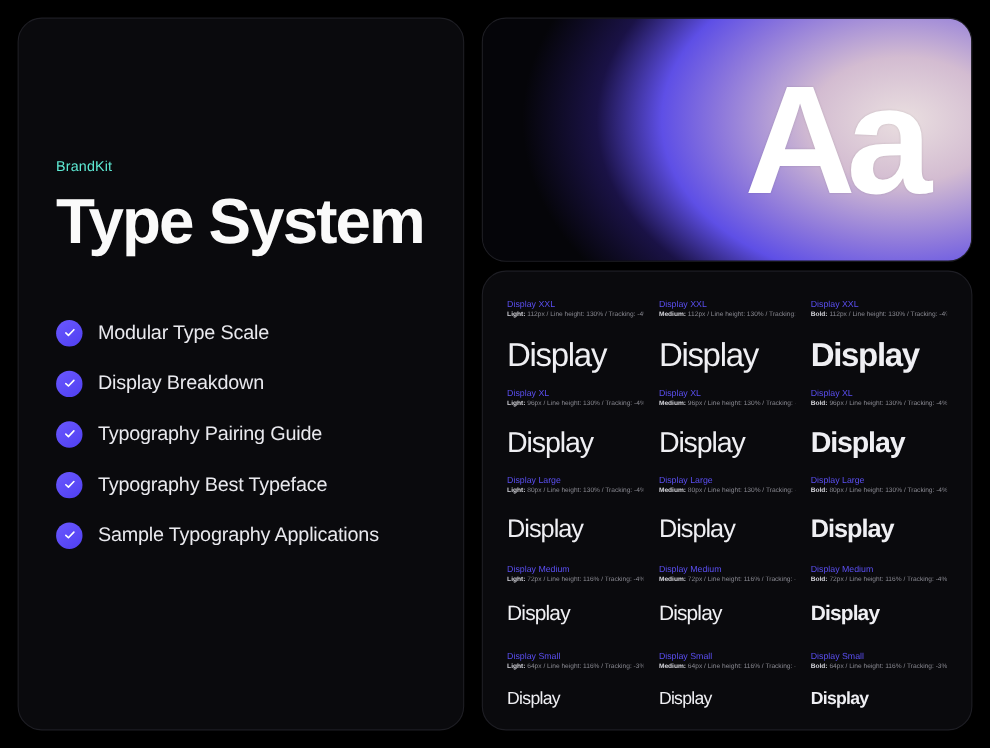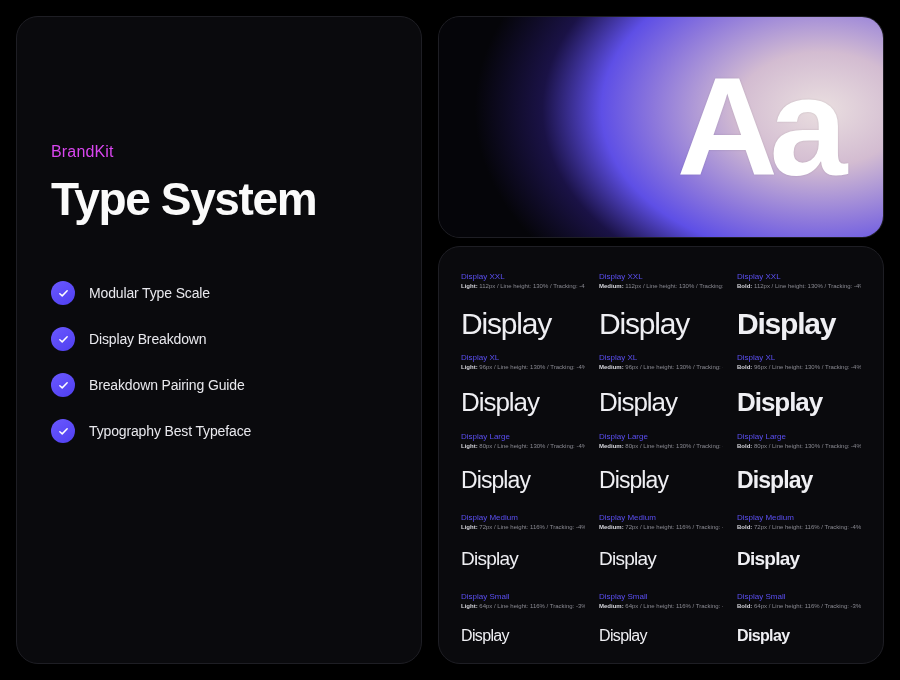--- a/index.html
+++ b/index.html
@@ -25,28 +25,28 @@
     overflow: hidden;
     position: relative;
   }
   
   .left {
     width: 406px;
     height: 648px;
     padding: 126px 34px 34px 34px;
   }
   .kicker {
-    color: #d946ef;
-    font-size: 16px;
+    color: #5eead4;
+    font-size: 13px;
     font-weight: 500;
     letter-spacing: 0.01em;
     margin-bottom: 14px;
   }
   .title {
-    font-size: 46px;
+    font-size: 58px;
     font-weight: 600;
     letter-spacing: -0.03em;
     color: #fafafa;
     line-height: 1.05;
     margin-bottom: 58px;
   }
   .feature-list {
     display: flex;
     flex-direction: column;
     gap: 22px;
@@ -61,21 +61,21 @@
     height: 24px;
     border-radius: 50%;
     background: linear-gradient(145deg, #6a58ff 0%, #4f3ff0 100%);
     display: flex;
     align-items: center;
     justify-content: center;
     flex-shrink: 0;
   }
   .check-badge svg { width: 11px; height: 11px; display:block; }
   .feature-label {
-    font-size: 14px;
+    font-size: 18px;
     color: #e9e9ee;
     font-weight: 500;
     letter-spacing: -0.01em;
   }
   
   .right {
     width: 446px;
     height: 648px;
     display: flex;
     flex-direction: column;
@@ -187,29 +187,37 @@
             </svg>
         </span>
         <span class="feature-label">Display Breakdown</span>
       </div>
       <div class="feature">
         <span class="check-badge">
           <svg viewBox="0 0 12 12">
               <path d="M2 6.2 L4.6 8.6 L10 3" stroke="#fff" stroke-width="1.6" fill="none" stroke-linecap="round" stroke-linejoin="round"></path>
             </svg>
         </span>
-        <span class="feature-label">Breakdown Pairing Guide</span>
+        <span class="feature-label">Typography Pairing Guide</span>
       </div>
       <div class="feature">
         <span class="check-badge">
           <svg viewBox="0 0 12 12">
               <path d="M2 6.2 L4.6 8.6 L10 3" stroke="#fff" stroke-width="1.6" fill="none" stroke-linecap="round" stroke-linejoin="round"></path>
             </svg>
         </span>
         <span class="feature-label">Typography Best Typeface</span>
+      </div>
+      <div class="feature">
+        <span class="check-badge">
+          <svg viewBox="0 0 12 12">
+              <path d="M2 6.2 L4.6 8.6 L10 3" stroke="#fff" stroke-width="1.6" fill="none" stroke-linecap="round" stroke-linejoin="round"></path>
+            </svg>
+        </span>
+        <span class="feature-label">Sample Typography Applications</span>
       </div>
     </div>
   </div>
 
   <div class="right">
     <div class="card hero">
       <div class="hero-gradient"></div>
       <div class="hero-letters">Aa</div>
     </div>
 

